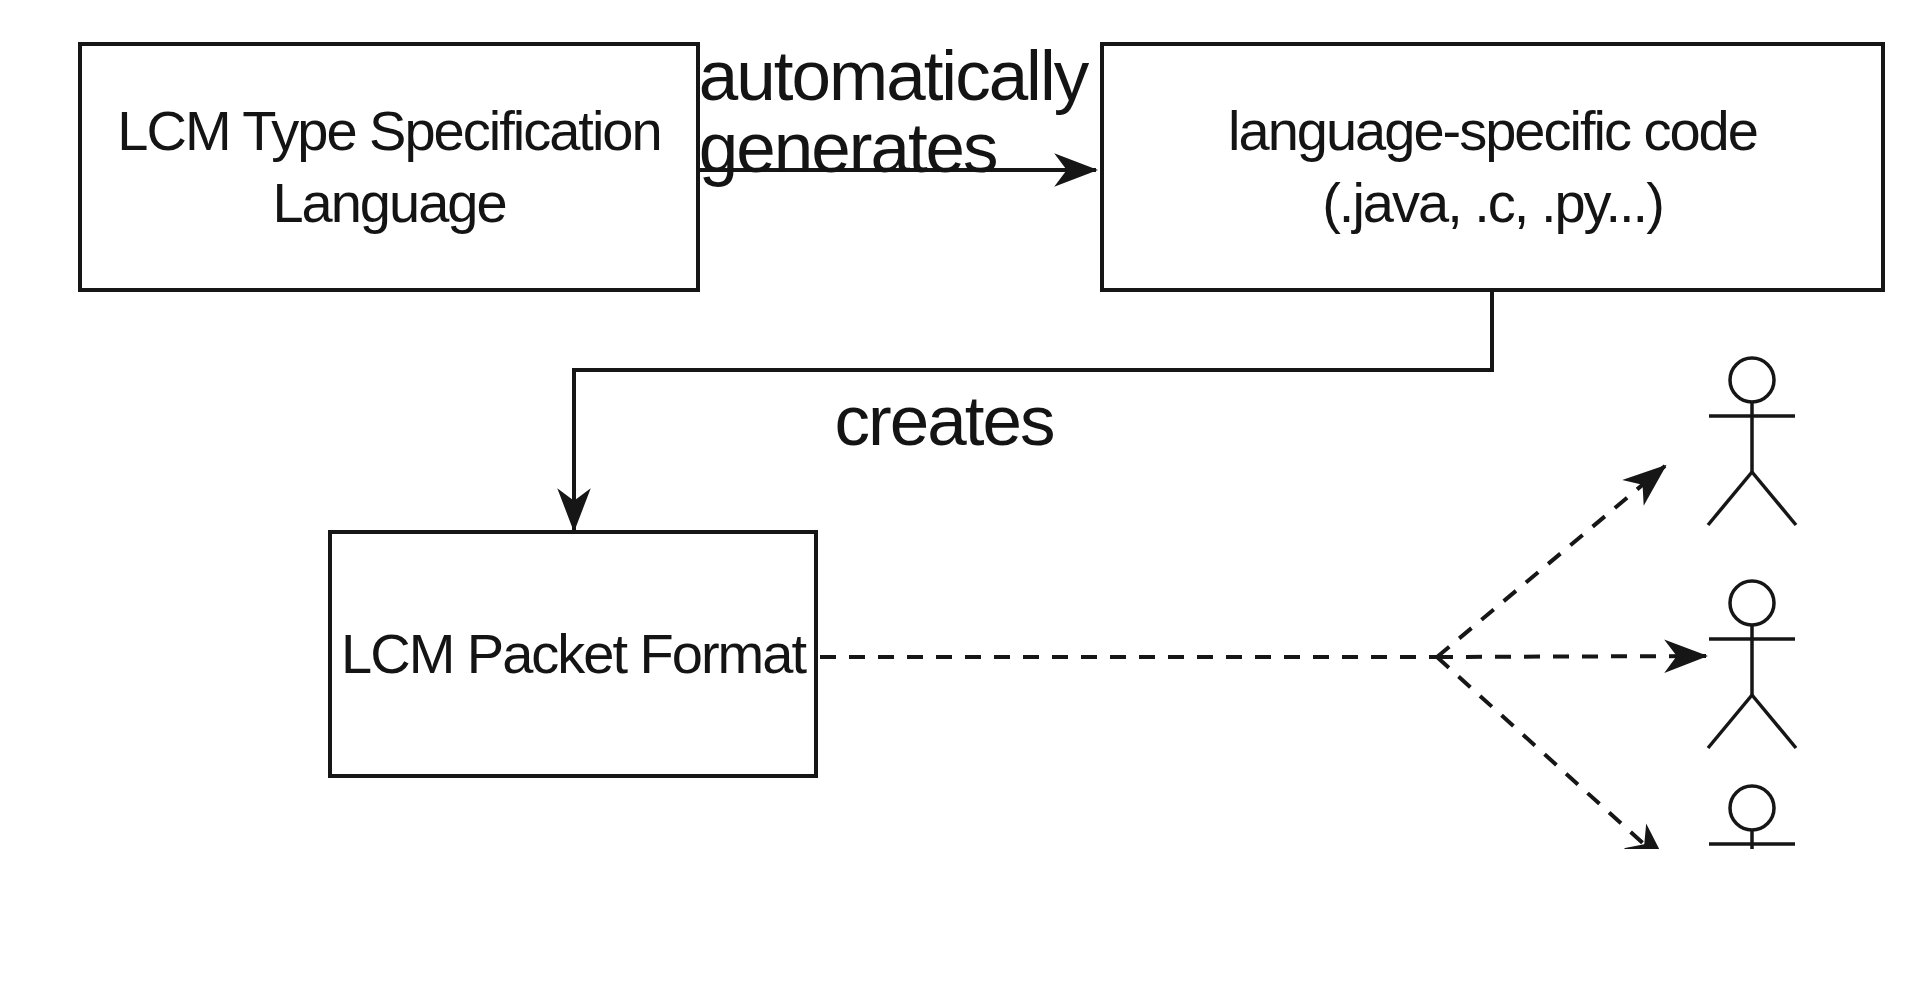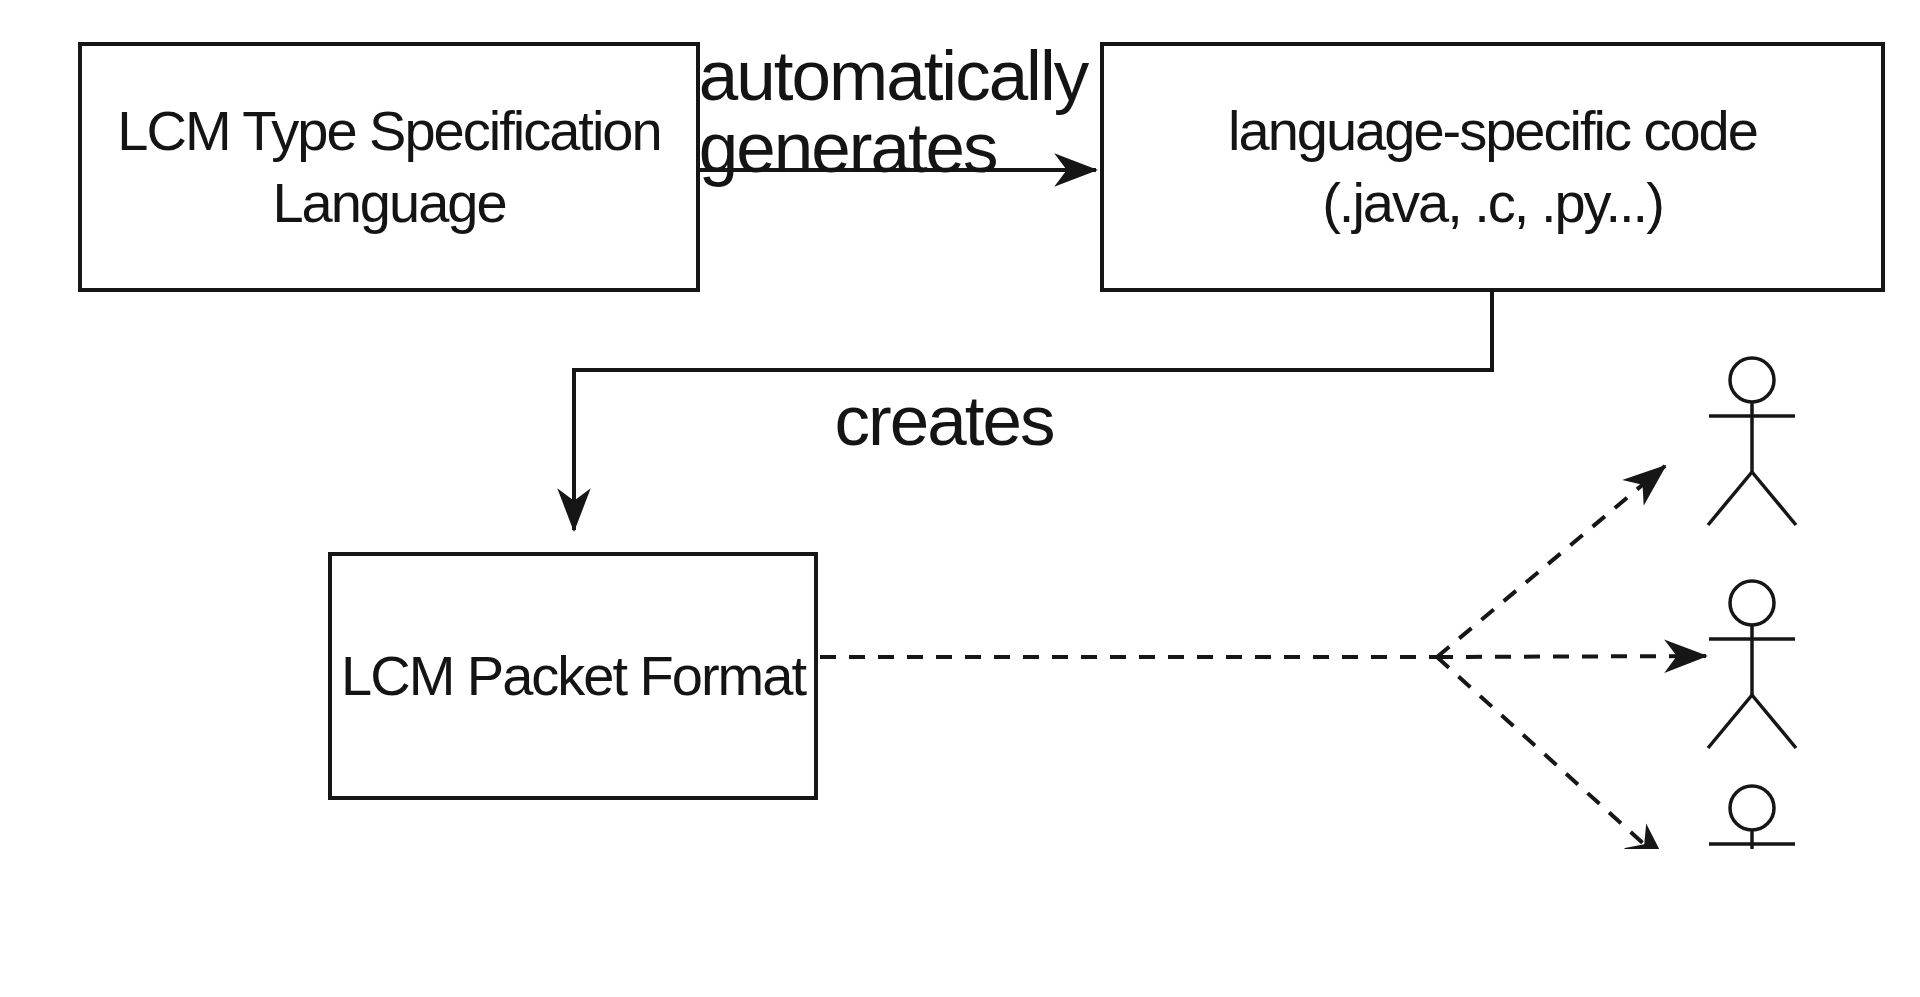--- a/index.html
+++ b/index.html
@@ -32,21 +32,21 @@
     justify-content: center;
     text-align: center;
     white-space: pre-line;
     font-size: 56px;
     letter-spacing: -2px;
     line-height: 72px;
     color: #141414;
   }
   .node-type-spec   { left: 78px;   top: 42px;  width: 614px; height: 242px; }
   .node-lang-code   { left: 1100px; top: 42px;  width: 777px; height: 242px; }
-  .node-packet      { left: 328px;  top: 552px; width: 482px; height: 240px; }
+  .node-packet      { left: 328px;  top: 530px; width: 482px; height: 240px; }
   .edge-label {
     position: absolute;
     transform: translate(-50%, -50%);
     white-space: pre-line;
     font-size: 71px;
     letter-spacing: -2px;
     line-height: 72px;
     color: #141414;
     background: transparent;
   }

